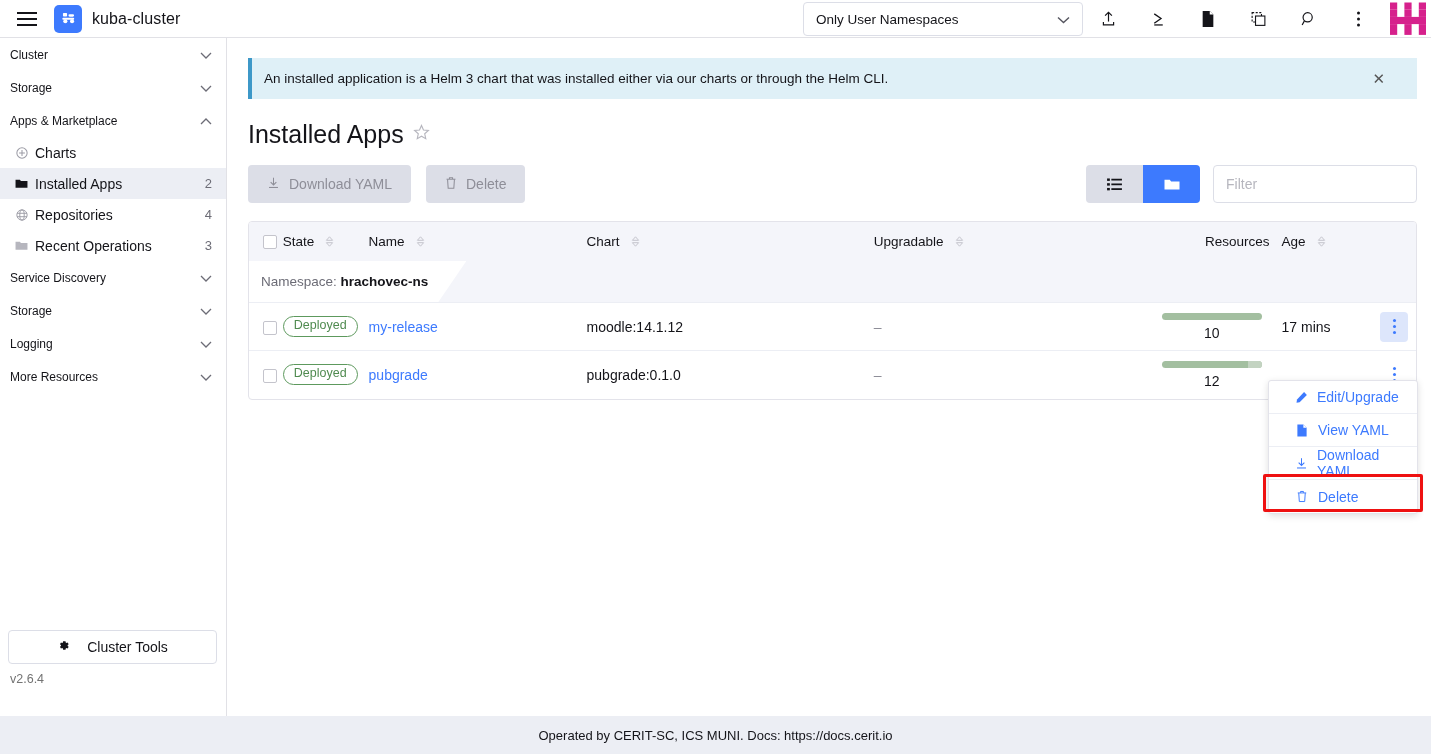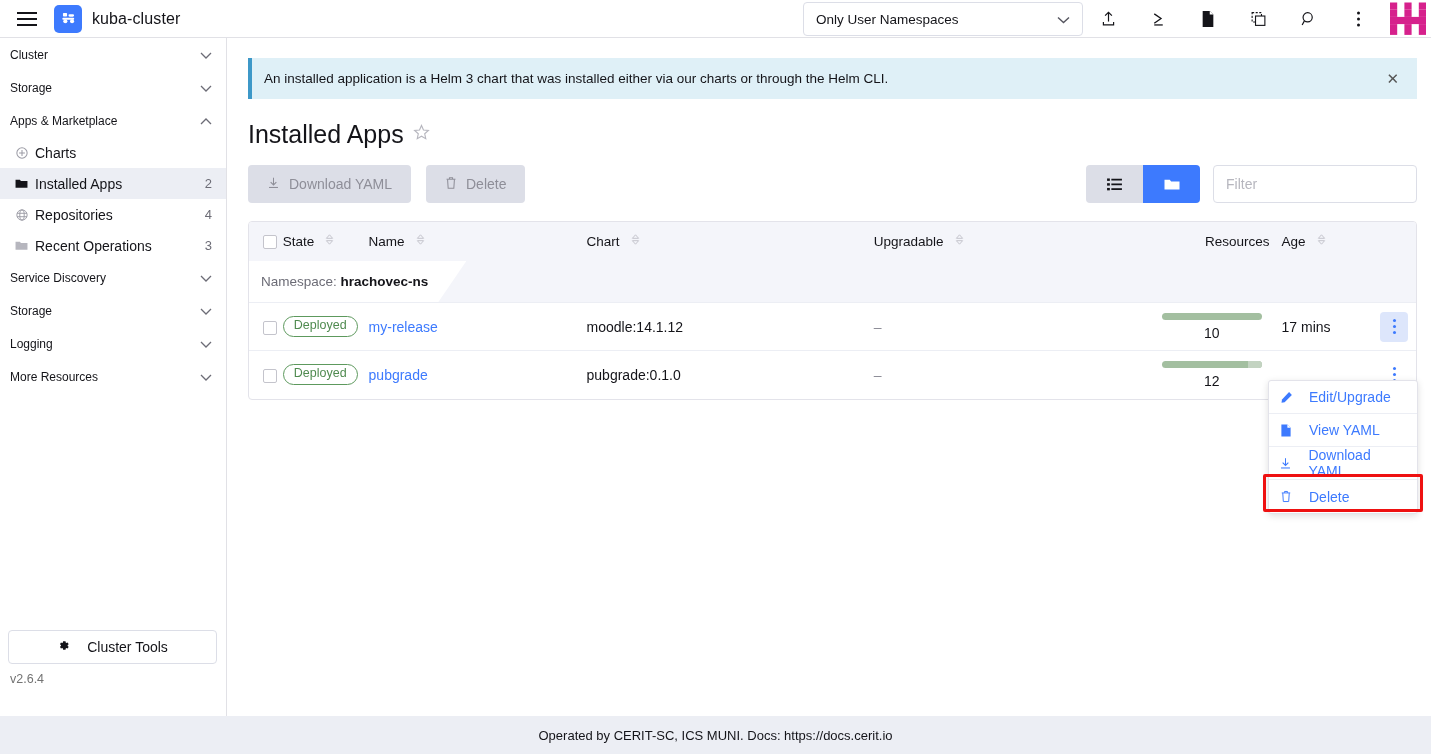--- a/index.html
+++ b/index.html
@@ -79,21 +79,21 @@
   }
 
   
   .main {
     position: absolute; top: 38px; left: 227px; width: 1204px; height: 678px;
     background: #fff; overflow: hidden;
   }
   .banner {
     margin: 20px 14px 0 21px; height: 41px; background: #dff0f7;
     border-left: 4px solid #3d98c8; display: flex; align-items: center;
-    padding: 0 14px 0 12px; font-size: 13.5px; color: #141419;
+    padding: 0 28px 0 12px; font-size: 13.5px; color: #141419;
   }
   .banner .txt { flex: 1; }
   .banner .x { color: #555; font-size: 15px; cursor: pointer; padding: 0 4px; }
 
   .page-title {
     margin: 21px 0 0 21px; font-size: 25px; font-weight: 400; color: #141419;
     display: flex; align-items: center; gap: 9px;
   }
   .star { color: #b6b6be; font-size: 17px; cursor: pointer; }
 
@@ -128,21 +128,21 @@
     margin: 18px 14px 0 21px; border: 1px solid #e3e3ea; border-radius: 4px;
     overflow: hidden; background: #fff;
   }
   table { width: 100%; border-collapse: collapse; }
   thead tr { background: #f4f5fa; height: 39px; }
   thead th {
     font-size: 13.5px; font-weight: 400; color: #141419; text-align: left;
     padding: 0; vertical-align: middle; white-space: nowrap;
   }
   .sort { color: #c4c4cc; font-size: 10px; margin-left: 5px; }
-  .th-inner { display: inline-flex; align-items: flex-start; cursor: pointer; gap: 6px; }
+  .th-inner { display: inline-flex; align-items: flex-end; cursor: pointer; gap: 6px; }
 
   .col-chk { width: 34px; padding-left: 14px !important; }
   .col-state { width: 86px; }
   .col-name { width: 222px; }
   .col-chart { width: 292px; }
   .col-upg { width: 285px; }
   .col-res { width: 128px; text-align: right !important; padding-right: 12px !important;}
   .col-age { width: 92px; }
   .col-act { width: 44px; }
 
@@ -185,22 +185,22 @@
   .kebab i { width: 3px; height: 3px; border-radius: 50%; background: #3d7afe; display: block; }
   .kebab.plain i { background: #3d7afe; }
 
   
   .menu {
     position: absolute; left: 1041px; top: 342px; width: 150px;
     background: #fff; border: 1px solid #e3e3ea; border-radius: 3px;
     box-shadow: 0 2px 7px rgba(0,0,0,.13); z-index: 40;
   }
   .menu-item {
-    height: 33px; display: flex; align-items: center; gap: 16px;
-    padding: 0 10px; font-size: 14px; color: #3d7afe; cursor: pointer;
+    height: 33px; display: flex; align-items: center; gap: 9px;
+    padding: 0 26px; font-size: 14px; color: #3d7afe; cursor: pointer;
     border-bottom: 1px solid #eceef4;
   }
   .menu-item:last-child { border-bottom: none; }
   .menu-item .mi-ico { width: 14px; display: flex; align-items: center; justify-content: center; }
   .menu-highlight {
     position: absolute; left: 1036px; top: 436px; width: 160px; height: 38px;
     border: 3px solid #ee1111; border-radius: 2px; z-index: 50; pointer-events: none;
   }
 
   

